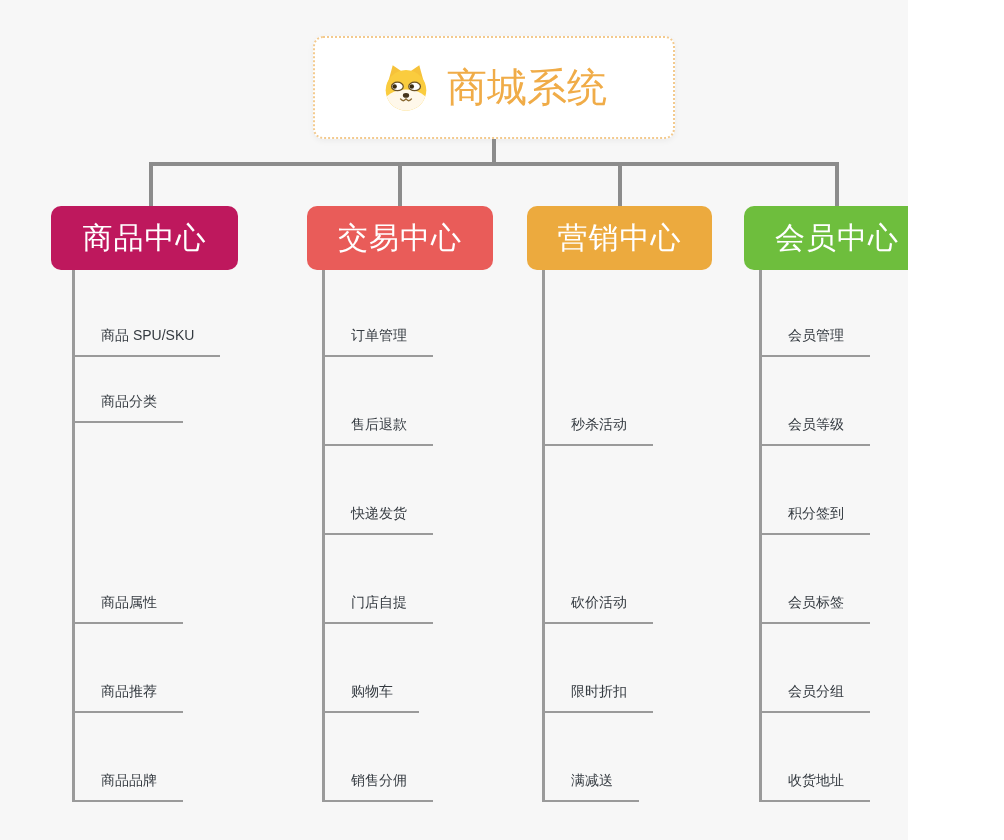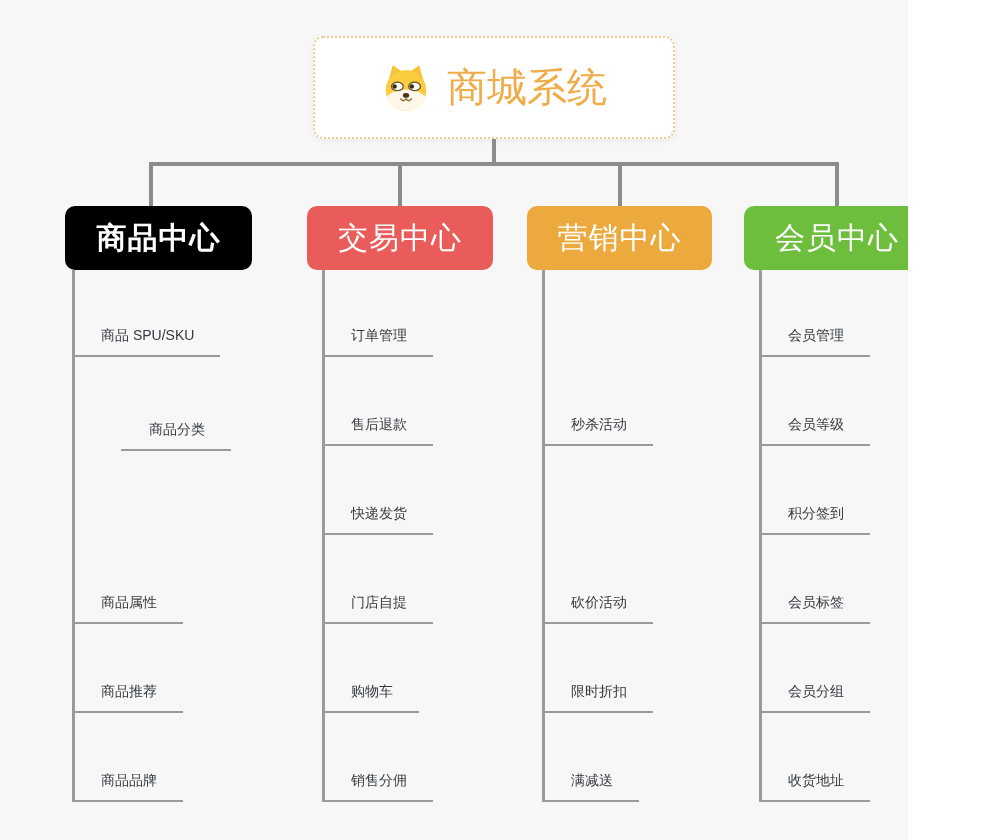--- a/index.html
+++ b/index.html
@@ -54,24 +54,24 @@
         <ellipse cx="32" cy="41.5" rx="4" ry="3" fill="#46351C"></ellipse>
         <path d="M25 46 q3.5 4.5 7 0 q3.5 4.5 7 0" stroke="#8A6A33" stroke-width="1.8" fill="none" stroke-linecap="round"></path>
       </svg>
     </span>
     <span class="root-title">商城系统</span>
   </div>
 
 <div class="line" style="left: 492px; top: 139px; width: 4px; height: 27px; background: rgb(140, 140, 140);"></div>
     <div class="line" style="left: 148.5px; top: 162px; width: 690.5px; height: 4px; background: rgb(140, 140, 140);"></div>
     <div class="line" style="left: 148.5px; top: 162px; width: 4px; height: 46px; background: rgb(140, 140, 140);"></div>
-    <div class="branch" style="left: 65px; width: 187px; background: #000000; color: rgb(255, 255, 255); font-weight: bold;">商品中心</div>
+    <div class="branch" style="left: 51px; width: 187px; background: #be185d; color: rgb(255, 255, 255);">商品中心</div>
     <div class="trunk" style="left: 72px; top: 270px; height: 532px;"></div>
     <div class="leaf" style="left: 73px; top: 320px;">商品 SPU/SKU</div>
-    <div class="leaf" style="left: 73px; top: 414px; margin-left: 48px;">商品分类</div>
+    <div class="leaf" style="left: 73px; top: 386px;">商品分类</div>
     <div class="leaf" style="left: 73px; top: 587px;">商品属性</div>
     <div class="leaf" style="left: 73px; top: 676px;">商品推荐</div>
     <div class="leaf" style="left: 73px; top: 765px;">商品品牌</div>
     <div class="line" style="left: 398px; top: 162px; width: 4px; height: 46px; background: rgb(140, 140, 140);"></div>
     <div class="branch" style="left: 307px; width: 186px; background: rgb(233, 92, 89); color: rgb(255, 255, 255);">交易中心</div>
     <div class="trunk" style="left: 322px; top: 270px; height: 532px;"></div>
     <div class="leaf" style="left: 323px; top: 320px;">订单管理</div>
     <div class="leaf" style="left: 323px; top: 409px;">售后退款</div>
     <div class="leaf" style="left: 323px; top: 498px;">快递发货</div>
     <div class="leaf" style="left: 323px; top: 587px;">门店自提</div>

